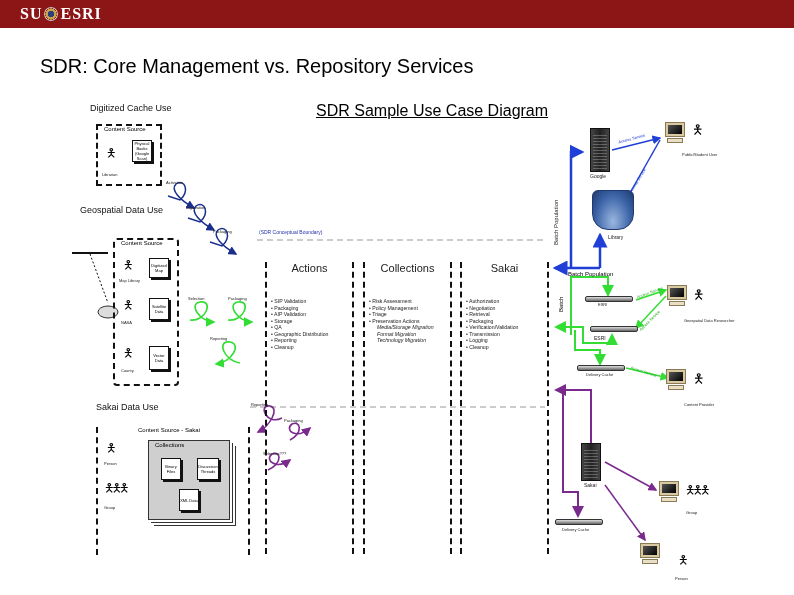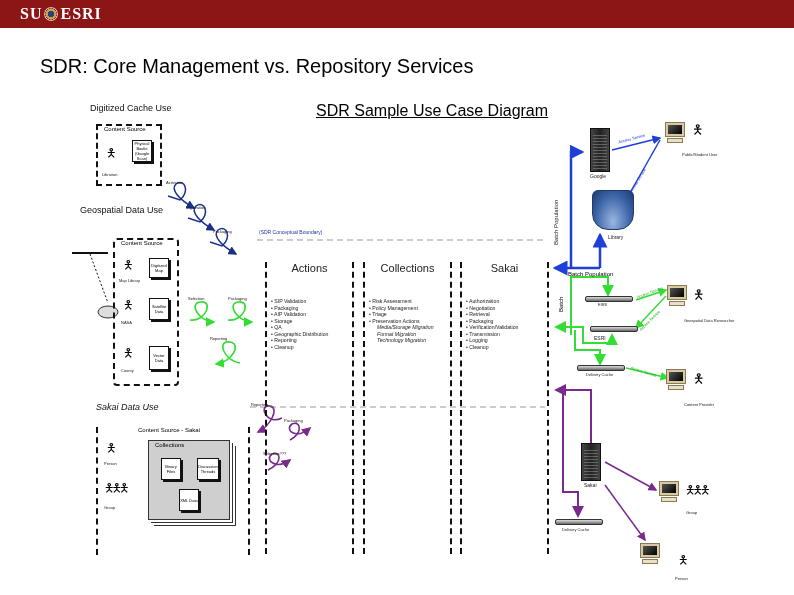--- a/index.html
+++ b/index.html
@@ -177,21 +177,21 @@
       <li>Negotiation</li>
       <li>Retrieval</li>
       <li>Packaging</li>
       <li>Verification/Validation</li>
       <li>Transmission</li>
       <li>Logging</li>
       <li>Cleanup</li>
     </ul>
   </div>
 
-  <div class="t section-title" style="left:96px;top:402px;font-style:italic;">Sakai Data Use</div>
+  <div class="t section-title" style="left:96px;top:402px;">Sakai Data Use</div>
   <div class="dbox" style="left:96px;top:427px;width:150px;height:128px;border-top:none;border-bottom:none;">
     <div class="t" style="left:40px;top:0;font-size:6px;">Content Source - Sakai</div>
     <div class="t" style="left:8px;top:12px;font-size:12px;">🯅</div>
     <div class="t tiny" style="left:6px;top:34px;">Person</div>
     <div class="t" style="left:6px;top:52px;font-size:12px;letter-spacing:-3px;">🯅🯅🯅</div>
     <div class="t tiny" style="left:6px;top:78px;">Group</div>
     <div class="sakai-coll" style="left:50px;top:13px;width:80px;height:78px;">
       <div class="t" style="left:6px;top:1px;font-size:6px;">Collections</div>
       <div class="doc" style="left:12px;top:17px;width:18px;height:20px;">Binary Files</div>
       <div class="doc" style="left:48px;top:17px;width:20px;height:20px;">Discussion Threads</div>

